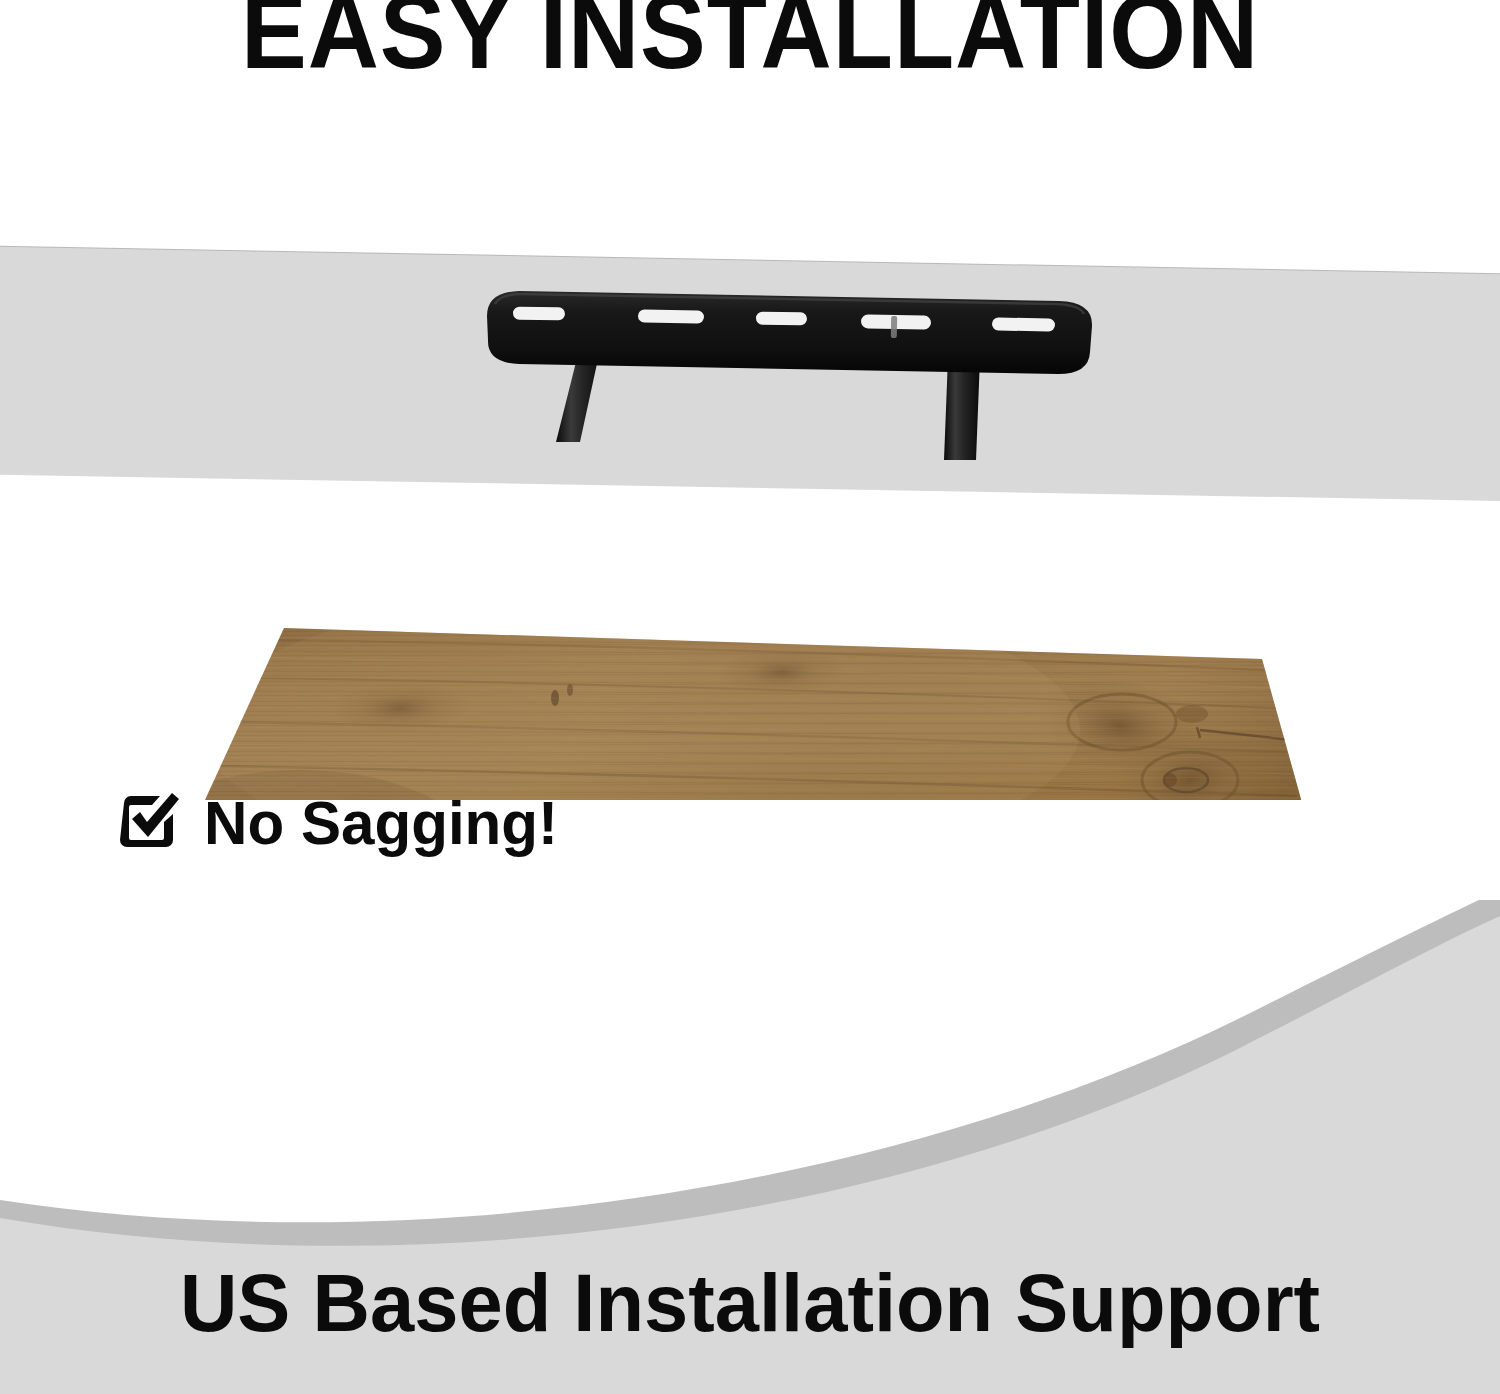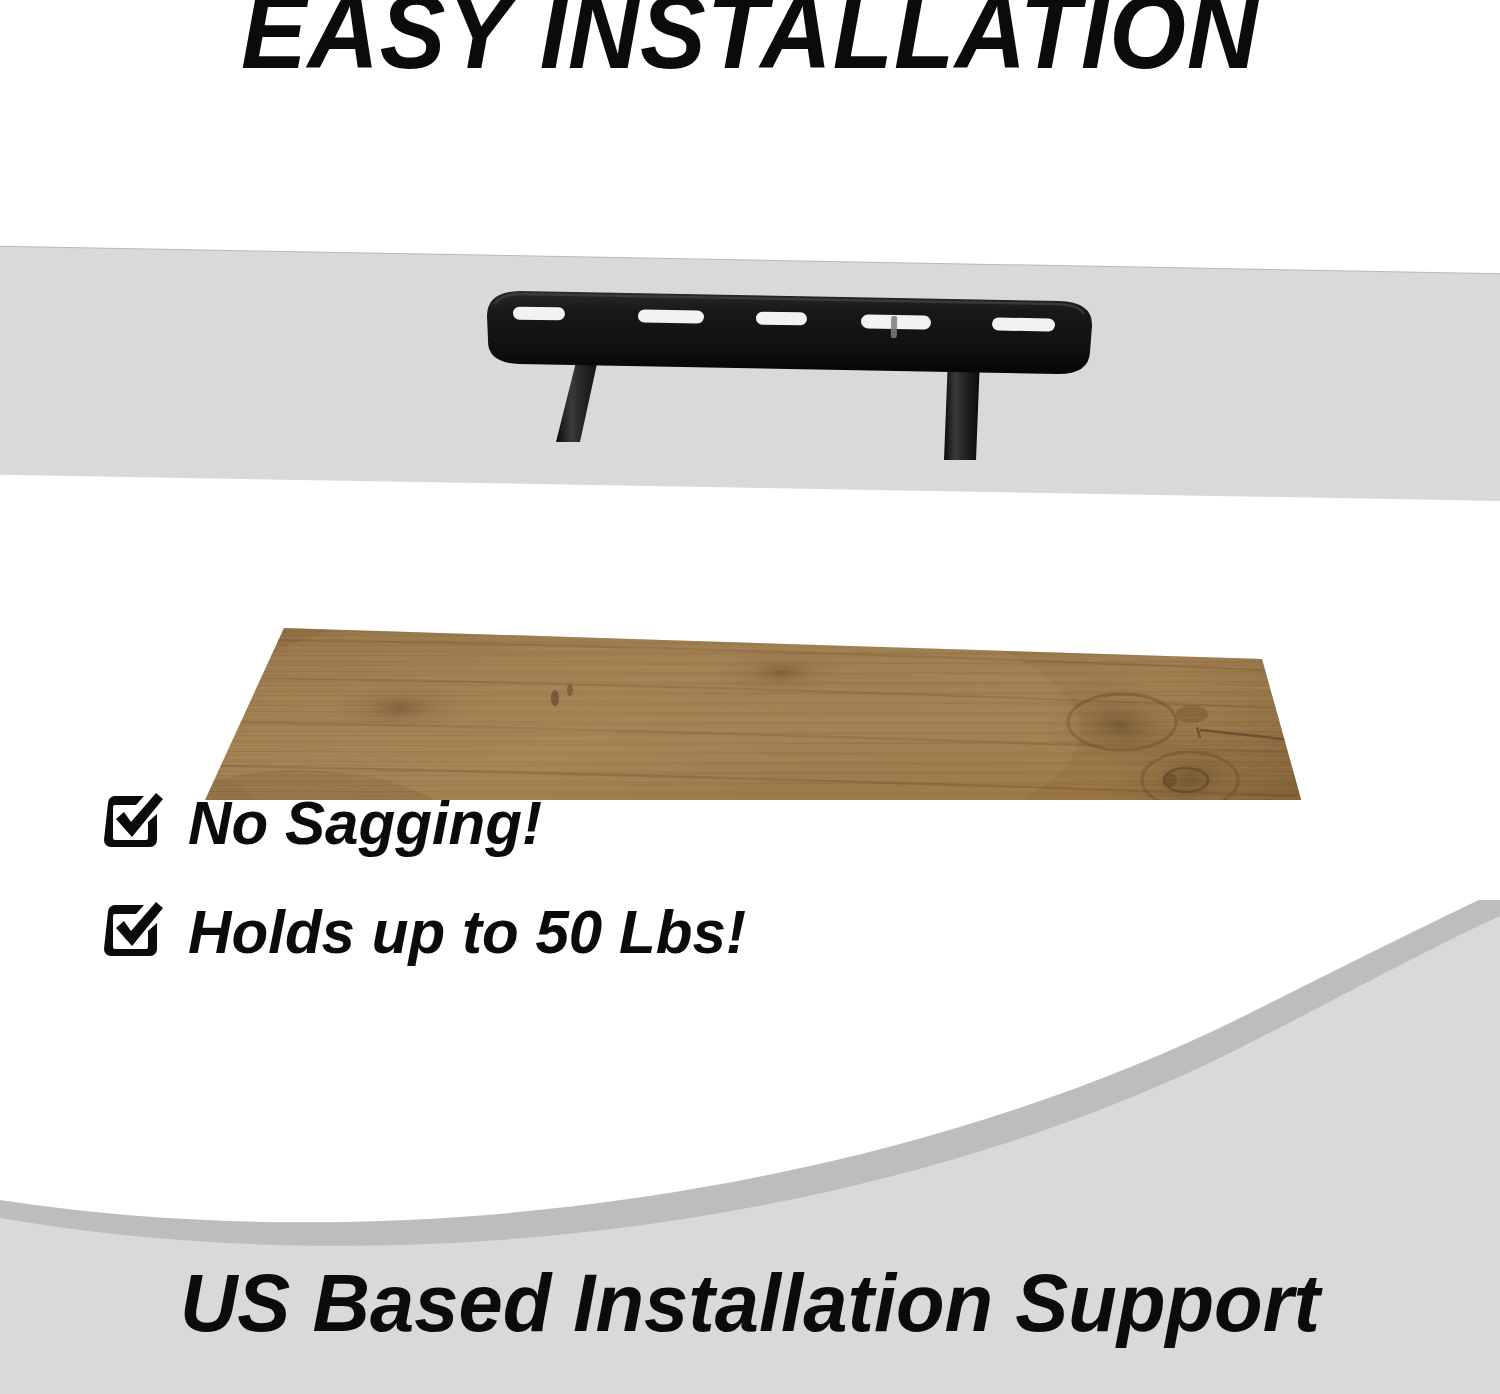--- a/index.html
+++ b/index.html
@@ -3,21 +3,21 @@
 <meta charset="utf-8">
 <style>
   html,body{margin:0;padding:0;}
   body{
     width:1500px;height:1394px;
     background:#ffffff;
     font-family:"Liberation Sans", sans-serif;
     overflow:hidden;
     position:relative;
   }
-  .stage{position:absolute;inset:0;width:1500px;height:1394px;overflow:hidden;background:#fff;font-style:italic;}
+  .stage{position:absolute;inset:0;width:1500px;height:1394px;overflow:hidden;background:#fff;}
 
   
   .headline{
     position:absolute;
     left:0;top:-22px;width:1500px;
     text-align:center;
     font-family:"Liberation Sans Narrow","Liberation Sans",sans-serif;
     font-weight:bold;
     font-size:106px;
     line-height:1.0;
@@ -56,21 +56,21 @@
 
   
   .bottom-swoosh{position:absolute;left:0;top:900px;width:1500px;height:494px;}
 
   
   .product{position:absolute;left:0;top:260px;width:1500px;height:540px;}
 
   
   .checklist{
     position:absolute;
-    left:100px;top:792px;
+    left:116px;top:792px;
     width:900px;
   }
   .check-row{
     display:flex;
     align-items:center;
     height:62px;
     margin-bottom:47px;
   }
   .check-box-icon{
     width:66px;height:62px;
@@ -308,29 +308,20 @@
     <div class="check-row">
       <span class="check-box-icon">
         <svg width="66" height="62" viewBox="0 0 66 62">
           <path d="M8,11 a7,7 0 0 1 7,-7 L44,4 L36,13 L15,13 a2,2 0 0 0 -2,2 L13,46 a2,2 0 0 0 2,2 L46,48 a2,2 0 0 0 2,-2 L48,30 L57,22 L57,48 a7,7 0 0 1 -7,7 L11,55 a7,7 0 0 1 -7,-7 Z" fill="#0b0b0b"></path>
           <path d="M16,27 L24,20 L31,30 L56,1 L63,7 L32,45 Z" fill="#0b0b0b"></path>
         </svg>
       </span>
       <span class="check-label">No Sagging!</span>
     </div>
 
-    <div class="check-row">
-      <span class="check-box-icon">
-        <svg width="66" height="62" viewBox="0 0 66 62">
-          <path d="M8,11 a7,7 0 0 1 7,-7 L44,4 L36,13 L15,13 a2,2 0 0 0 -2,2 L13,46 a2,2 0 0 0 2,2 L46,48 a2,2 0 0 0 2,-2 L48,30 L57,22 L57,48 a7,7 0 0 1 -7,7 L11,55 a7,7 0 0 1 -7,-7 Z" fill="#0b0b0b"></path>
-          <path d="M16,27 L24,20 L31,30 L56,1 L63,7 L32,45 Z" fill="#0b0b0b"></path>
-        </svg>
-      </span>
-      <span class="check-label">Holds up to 50 Lbs!</span>
-    </div>
 
 
   </div>
 
   <div class="bottom-swoosh">
     <svg width="1500" height="494" viewBox="0 0 1500 494">
 
       <path d="M0,300 C420,364 900,286 1240,118 C1360,58 1440,18 1500,-10 L1500,20 C1430,52 1350,96 1236,154 C900,322 420,394 0,322 Z" fill="#bdbdbd"></path>
 
       <path d="M0,318 C420,390 900,318 1236,150 C1350,92 1430,48 1500,16 L1500,494 L0,494 Z" fill="#d9d9d9"></path>

